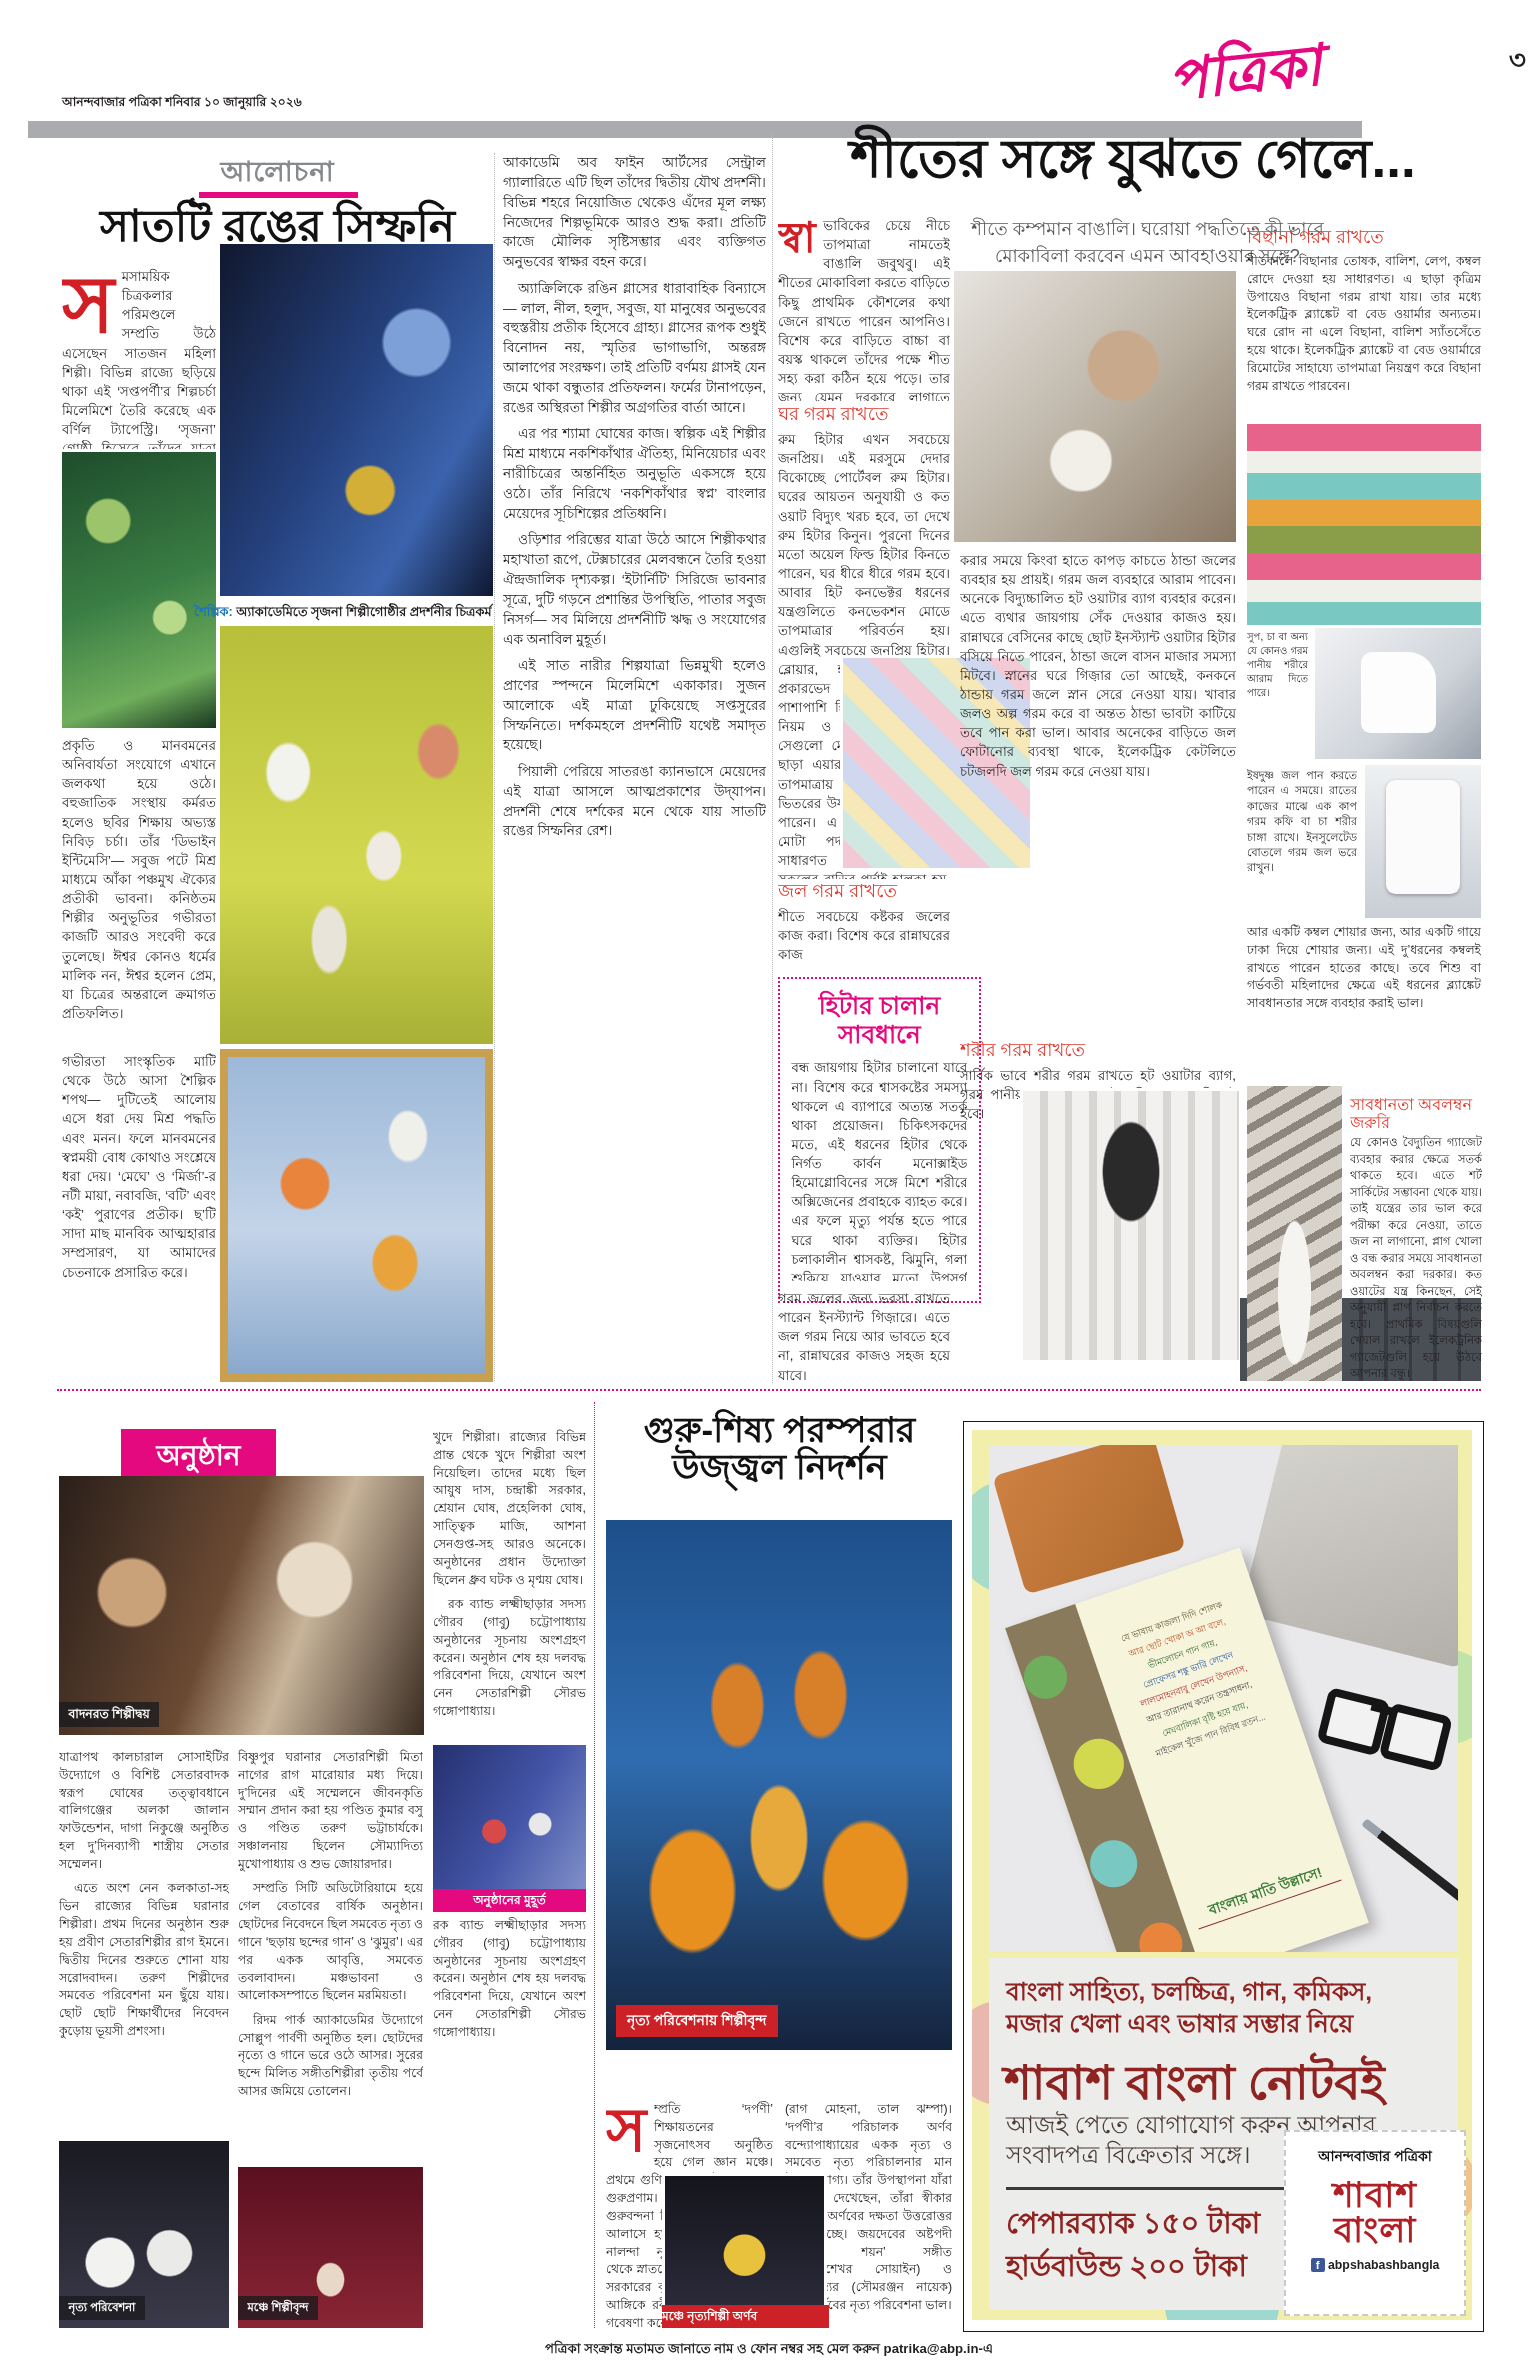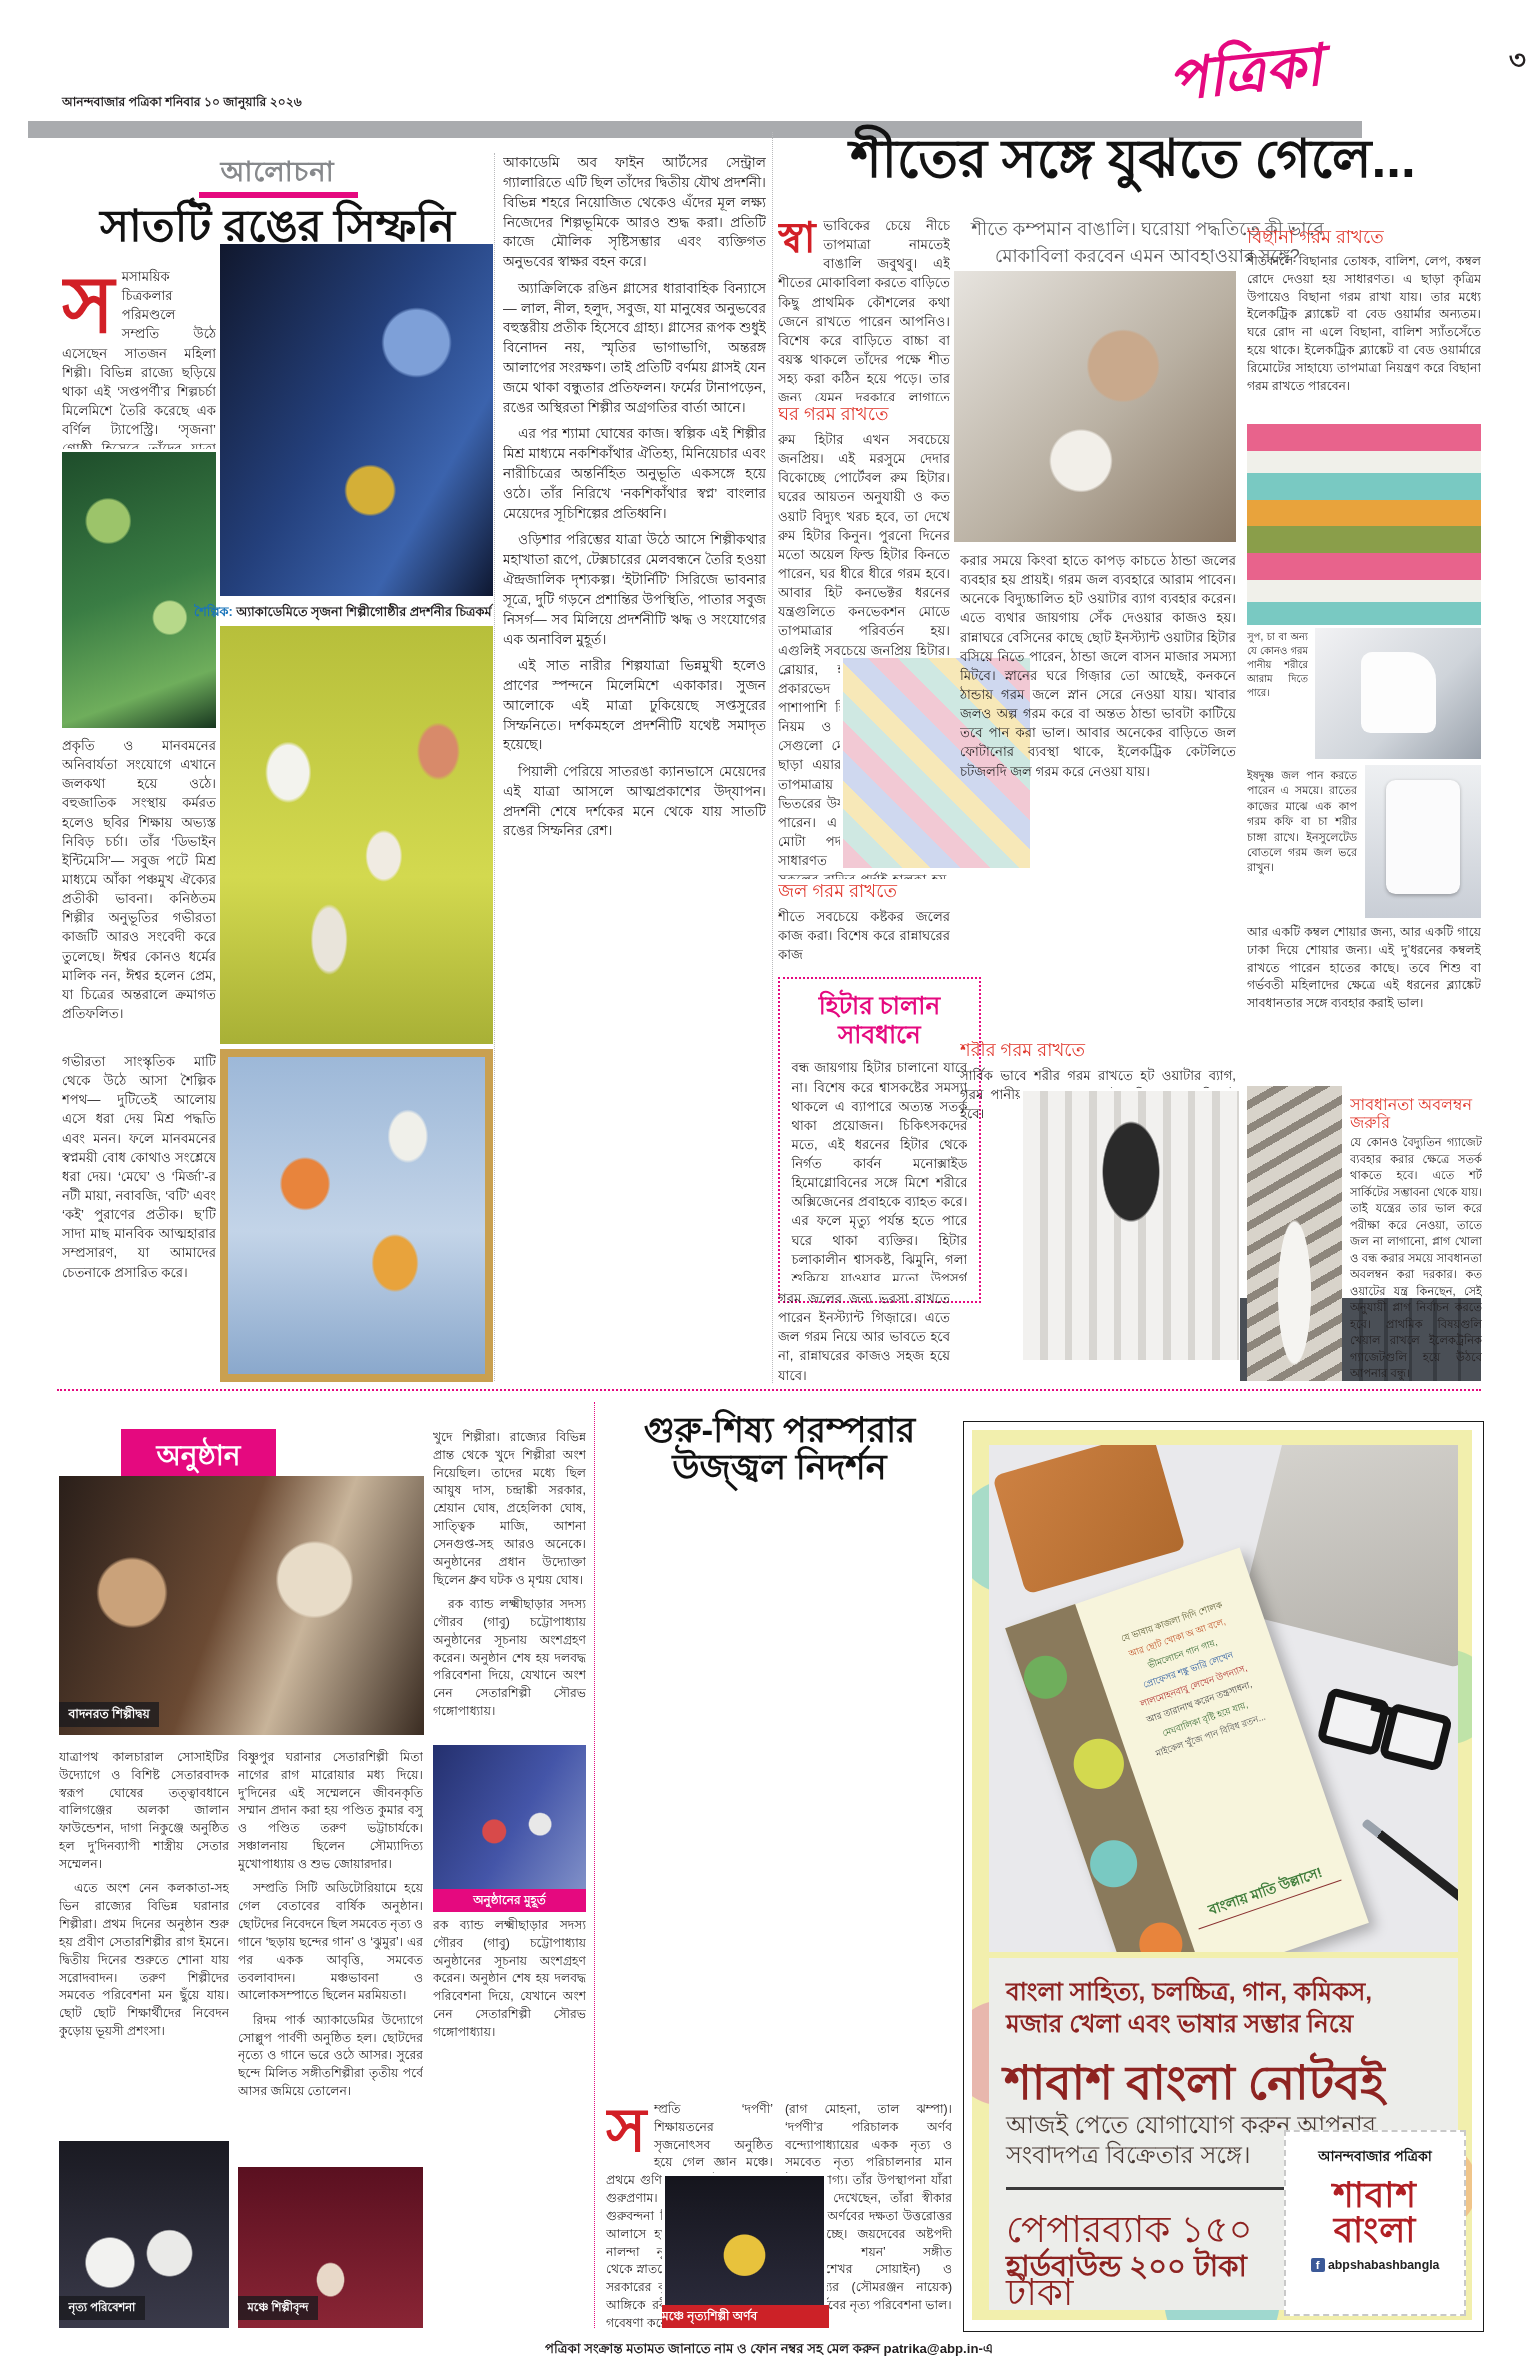--- a/index.html
+++ b/index.html
@@ -194,20 +194,24 @@
   <div class="photo" style="left:433px;top:1745px;width:153px;height:144px;
        background:radial-gradient(circle at 40% 60%,#d84a4a 0 9%,transparent 10%),radial-gradient(circle at 70% 55%,#e8e8e8 0 8%,transparent 9%),linear-gradient(120deg,#24306e,#4455a8 55%,#8090c8)"></div>
   <div class="abs capstrip" style="left:433px;top:1889px;width:153px;height:23px;font-size:12px;line-height:23px">অনুষ্ঠানের মুহূর্ত</div>
   <div class="abs txt" style="left:433px;top:1917px;width:153px;height:411px;font-size:12.3px">রক ব্যান্ড লক্ষ্মীছাড়ার সদস্য গৌরব (গাবু) চট্টোপাধ্যায় অনুষ্ঠানের সূচনায় অংশগ্রহণ করেন। অনুষ্ঠান শেষ হয় দলবদ্ধ পরিবেশনা দিয়ে, যেখানে অংশ নেন সেতারশিল্পী সৌরভ গঙ্গোপাধ্যায়।</div>
 
   <div class="abs headline" style="left:613px;top:1412px;width:333px;height:98px;font-size:35px">
     <div>গুরু-শিষ্য পরম্পরার</div>
     <div>উজ্জ্বল নিদর্শন</div>
   </div>
 
+  <div class="photo" style="left:606px;top:1520px;width:346px;height:530px;
+       background:radial-gradient(ellipse at 25% 70%,#e8901f 0 11%,transparent 12%),radial-gradient(ellipse at 50% 60%,#e8a93c 0 11%,transparent 12%),radial-gradient(ellipse at 75% 68%,#e8901f 0 11%,transparent 12%),radial-gradient(ellipse at 38% 35%,#d87f2a 0 8%,transparent 9%),radial-gradient(ellipse at 62% 33%,#d87f2a 0 8%,transparent 9%),linear-gradient(180deg,#1d4f8a,#2f6cb0 45%,#14233c)">
+    <div class="capred">নৃত্য পরিবেশনায় শিল্পীবৃন্দ</div>
+  </div>
 
   <div class="abs txt" style="left:606px;top:2101px;width:167px;height:227px;font-size:12.3px">
     <span class="dropcap" style="font-size:61px">স</span>
     <span>ম্প্রতি ‘দর্পণী’ শিক্ষায়তনের সৃজনোৎসব অনুষ্ঠিত হয়ে গেল জ্ঞান মঞ্চে। প্রথমে গুণিজন সংবর্ধনা। তার পর গুরুপ্রণাম। ভরতনাট্যম আঙ্গিকে গুরুবন্দনা নিবেদন করলেন বন্দনা আলাসে হাজরা। বন্দনা মুম্বইয়ের নালন্দা নৃত্যকলা বিশ্ববিদ্যালয় থেকে স্নাতকোত্তর লাভ করে ভারত সরকারের বৃত্তি নিয়ে, ‘ভরতনাট্যম আঙ্গিকে রবীন্দ্রনৃত্য নির্মাণ’ বিষয়ে গবেষণা করেন।</span>
   </div>
   <div class="abs txt" style="left:785px;top:2101px;width:167px;height:227px;font-size:12.3px">(রাগ মোহনা, তাল ঝম্পা)। ‘দর্পণী’র পরিচালক অর্ণব বন্দ্যোপাধ্যায়ের একক নৃত্য ও সমবেত নৃত্য পরিচালনার মান উল্লেখযোগ্য। তাঁর উপস্থাপনা যাঁরা ইতিপূর্বে দেখেছেন, তাঁরা স্বীকার করবেন, অর্ণবের দক্ষতা উত্তরোত্তর বৃদ্ধি পাচ্ছে। জয়দেবের অষ্টপদী ‘কিশলয় শয়ন’ সঙ্গীত (হিমাংশুশেখর সোয়াইন) ও তালবাদ্যের (সৌমরঞ্জন নায়েক) সঙ্গে অর্ণবের নৃত্য পরিবেশনা ভাল।</div>
 
   <div class="photo" style="left:662px;top:2173px;width:159px;height:132px;border:3.8px solid #fff;
        background:radial-gradient(ellipse at 50% 60%,#e8c23c 0 18%,transparent 19%),linear-gradient(#15151d,#2a2a3a)"></div>
   <div class="abs" style="left:662px;top:2305px;width:167px;height:23px;background:#cc2127;color:#fff;
@@ -260,21 +264,21 @@
            transform:rotate(38deg);border-radius:3.8px"></div>
     </div>
 
     <div class="abs" style="left:24.6px;top:536px;width:469px;height:352px;background:#ecedea"></div>
     <div class="abs adline" style="left:42px;top:555px;width:379px;height:30px">বাংলা সাহিত্য, চলচ্চিত্র, গান, কমিকস,</div>
     <div class="abs adline" style="left:42px;top:587px;width:379px;height:30px">মজার খেলা এবং ভাষার সম্ভার নিয়ে</div>
     <div class="abs" style="left:40px;top:625px;width:435px;height:59px;color:#8e2321;font-size:47px;font-weight:bold">শাবাশ বাংলা নোটবই</div>
     <div class="abs adsub" style="left:42px;top:689px;width:379px;height:28px">আজই পেতে যোগাযোগ করুন আপনার</div>
     <div class="abs adsub" style="left:42px;top:719px;width:379px;height:28px">সংবাদপত্র বিক্রেতার সঙ্গে।</div>
     <div class="abs" style="left:42px;top:765px;width:312px;height:2.8px;background:#3a3a3a"></div>
-    <div class="abs" style="left:42px;top:778px;width:312px;height:38px;color:#8e2321;font-size:37px;font-weight:normal">পেপারব্যাক ১৫০ টাকা</div>
+    <div class="abs" style="left:42px;top:778px;width:312px;height:38px;color:#8e2321;font-size:29px;font-weight:bold">পেপারব্যাক ১৫০ টাকা</div>
     <div class="abs" style="left:42px;top:821px;width:312px;height:38px;color:#8e2321;font-size:29px;font-weight:bold">হার্ডবাউন্ড ২০০ টাকা</div>
 
     <div class="abs stamp" style="left:320px;top:708px;width:178px;height:182px">
       <div style="margin-top:13.2px;font-size:14px;font-weight:bold;color:#111">আনন্দবাজার পত্রিকা</div>
       <div class="brand" style="margin-top:7.6px">শাবাশ</div>
       <div class="brand">বাংলা</div>
       <div class="fbrow" style="margin-top:11.4px">
         <span class="fbico">f</span>
         <span>abpshabashbangla</span>
       </div>

